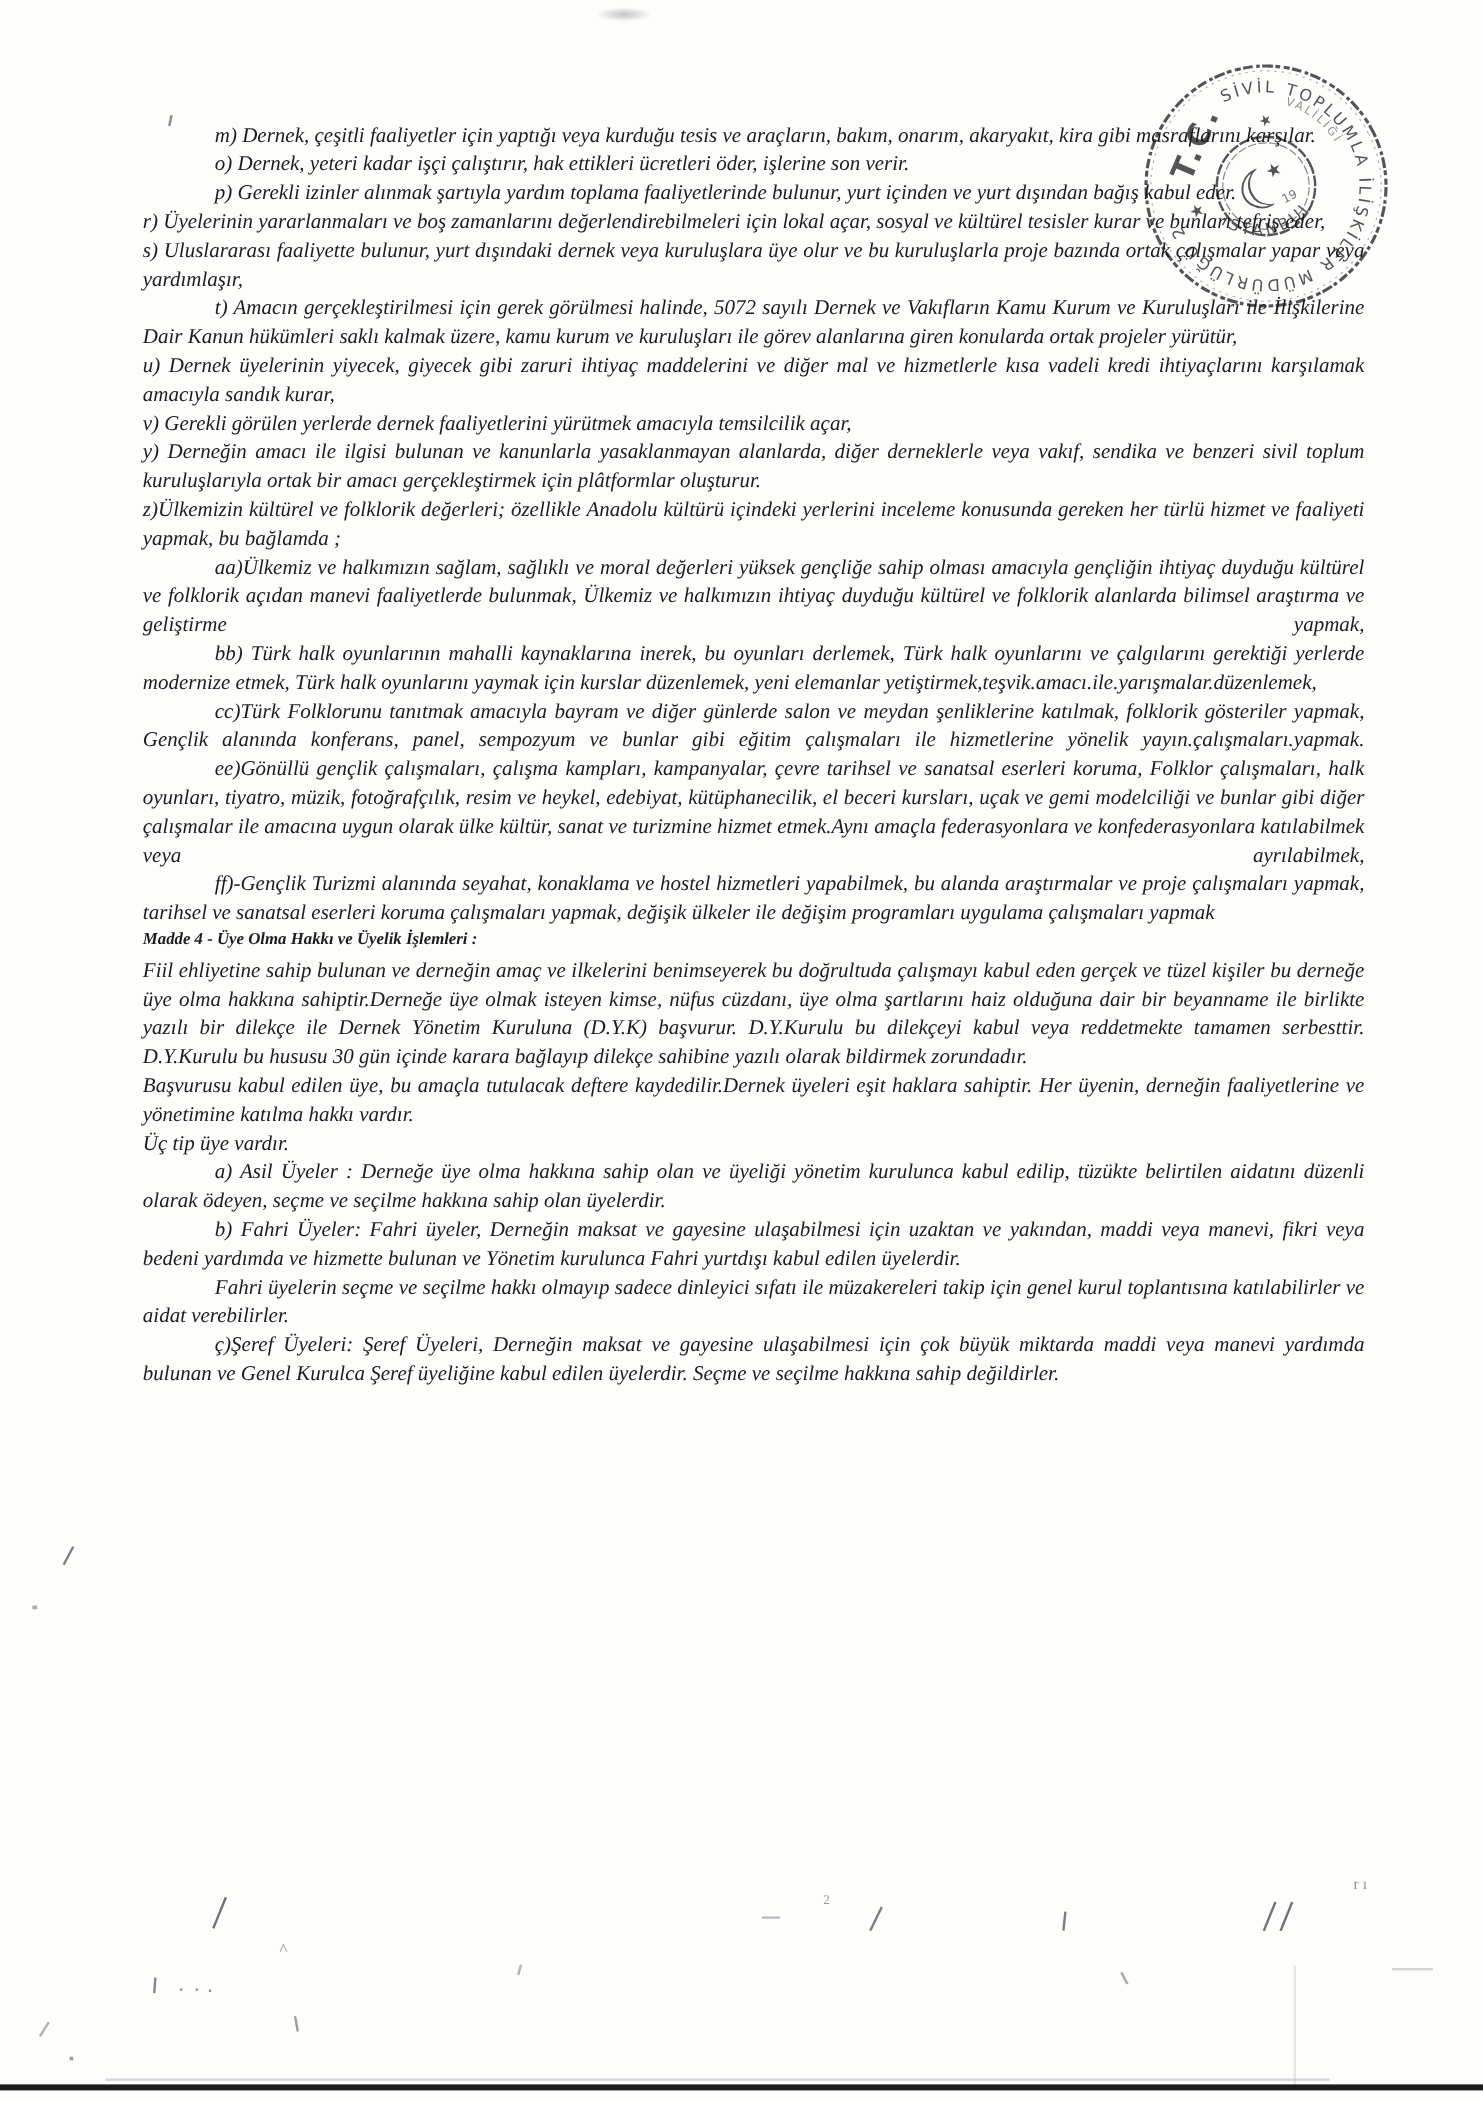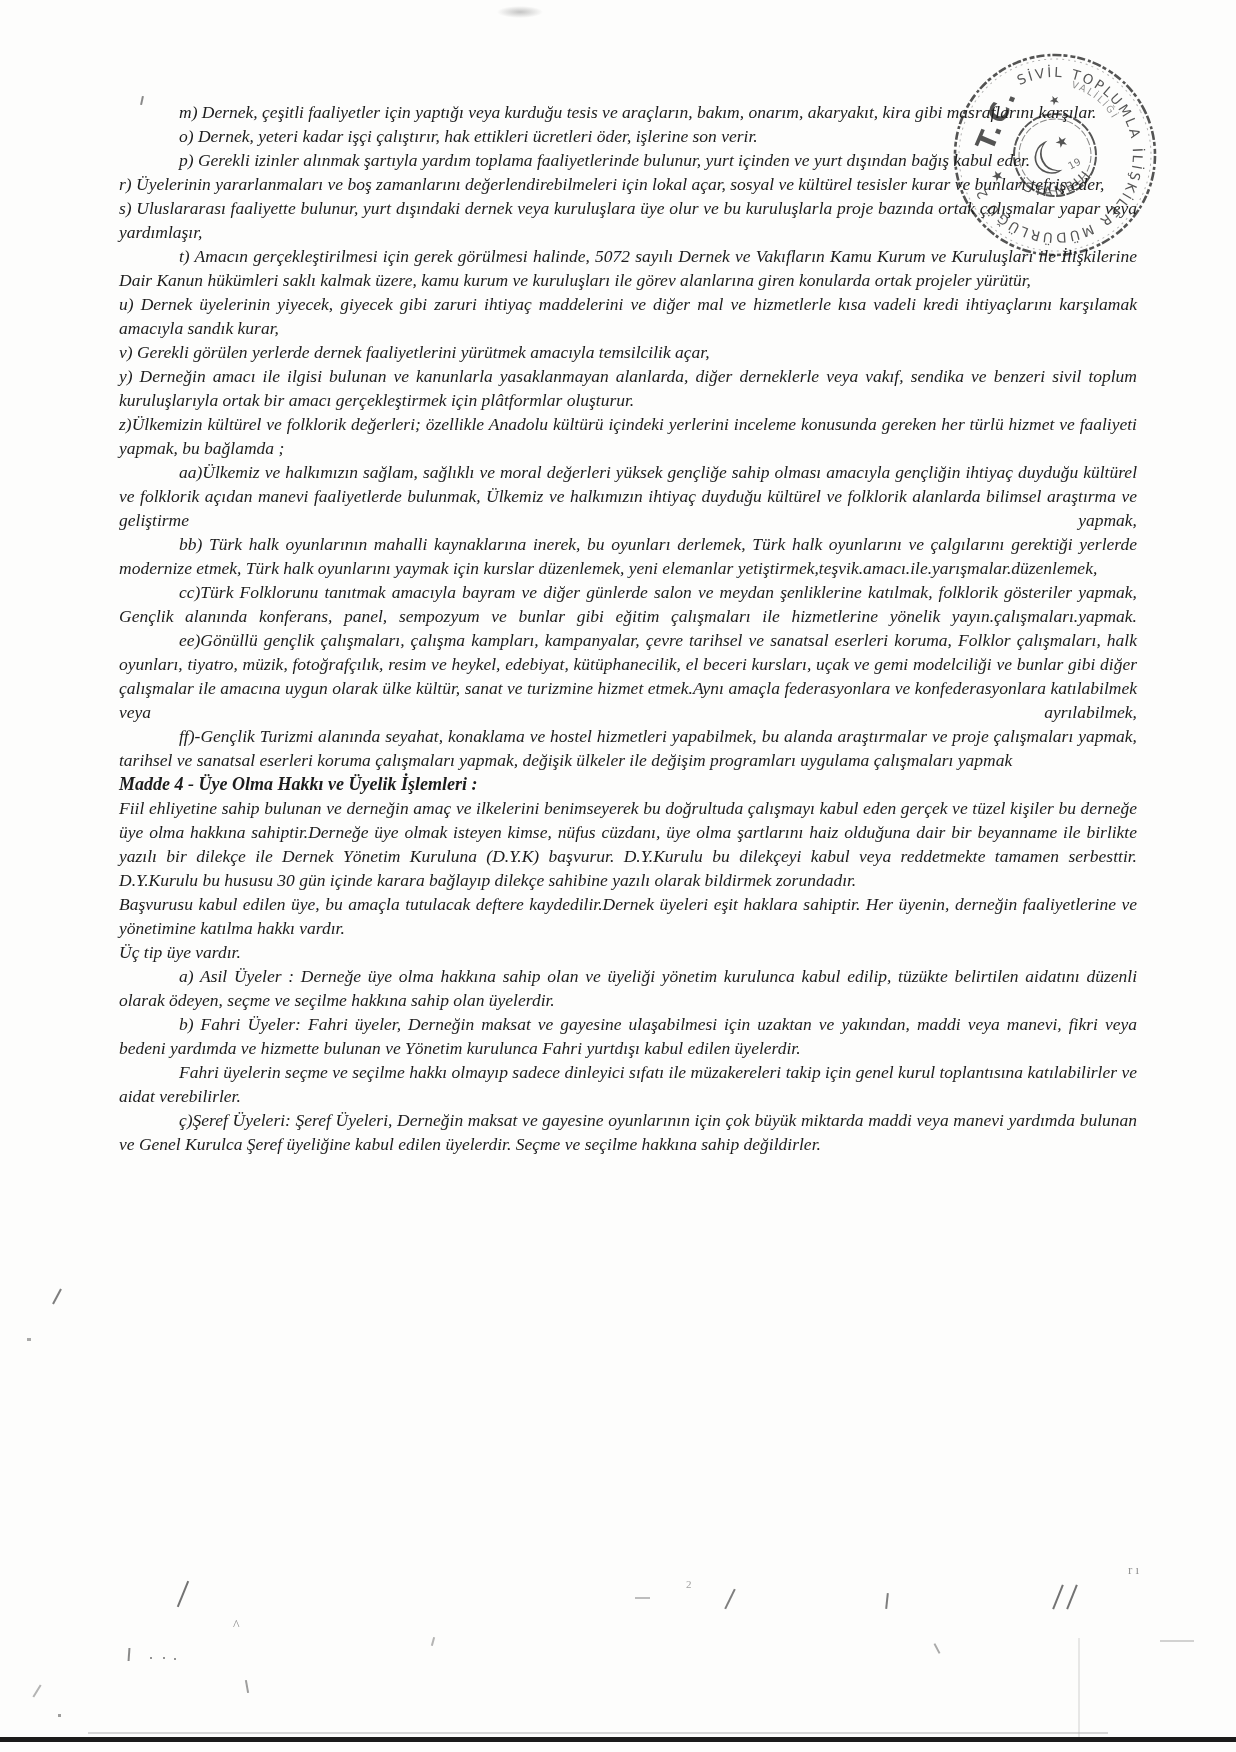--- a/index.html
+++ b/index.html
@@ -11,21 +11,21 @@
   .content {
     position:absolute; left:119px; top:100px; width:1018px;
     font-size:17.5px; line-height:24px; text-align:justify;
   }
   .content p { margin:0;font-style:italic; }
   .indent { text-indent:60px; }
   .jlast { text-align-last:justify; }
   .sp-lg { margin-top:46px; }
   .sp-md { margin-top:24px; }
   .sp-sm { margin-top:20px; }
-  .heading { font-weight:bold; font-size:18px; }
+  .heading { font-weight:bold; font-size:14px; }
   .stamp { position:absolute; left:948px; top:48px; width:214px; height:214px; opacity:.82; }
   .scan-line { position:absolute; left:0; top:1737px; width:1236px; height:5px; background:#1b1b1b; }
   .scan-line-soft { position:absolute; left:88px; top:1732px; width:1020px; height:2px; background:#b0b0b0; opacity:.5; }
   .smudge { position:absolute; left:497px; top:6px; width:46px; height:12px;
     background:radial-gradient(closest-side, rgba(90,90,90,.35), rgba(90,90,90,0)); }
   .stroke { position:absolute; background:#2a2a2a; }
   .mark { position:absolute; color:#2a2a2a; font-family:"Liberation Serif", serif; }
 </style>
 </head>
 <body>
@@ -83,21 +83,21 @@
     <p class="indent sp-lg jlast">cc)Türk Folklorunu tanıtmak amacıyla bayram ve diğer günlerde salon ve meydan şenliklerine katılmak, folklorik gösteriler yapmak, Gençlik alanında konferans, panel, sempozyum ve bunlar gibi eğitim çalışmaları ile hizmetlerine yönelik yayın.çalışmaları.yapmak.</p>
     <p class="indent jlast">ee)Gönüllü gençlik çalışmaları, çalışma kampları, kampanyalar, çevre tarihsel ve sanatsal eserleri koruma, Folklor çalışmaları, halk oyunları, tiyatro, müzik, fotoğrafçılık, resim ve heykel, edebiyat, kütüphanecilik, el beceri kursları, uçak ve gemi modelciliği ve bunlar gibi diğer çalışmalar ile amacına uygun olarak ülke kültür, sanat ve turizmine hizmet etmek.Aynı amaçla federasyonlara ve konfederasyonlara katılabilmek veya ayrılabilmek,</p>
     <p class="indent">ff)-Gençlik Turizmi alanında seyahat, konaklama ve hostel hizmetleri yapabilmek, bu alanda araştırmalar ve proje çalışmaları yapmak, tarihsel ve sanatsal eserleri koruma çalışmaları yapmak, değişik ülkeler ile değişim programları uygulama çalışmaları yapmak</p>
     <p class="heading sp-sm">Madde 4 - Üye Olma Hakkı ve Üyelik İşlemleri :</p>
     <p>Fiil ehliyetine sahip bulunan ve derneğin amaç ve ilkelerini benimseyerek bu doğrultuda çalışmayı kabul eden gerçek ve tüzel kişiler bu derneğe üye olma hakkına sahiptir.Derneğe üye olmak isteyen kimse, nüfus cüzdanı, üye olma şartlarını haiz olduğuna dair bir beyanname ile birlikte yazılı bir dilekçe ile Dernek Yönetim Kuruluna (D.Y.K) başvurur. D.Y.Kurulu bu dilekçeyi kabul veya reddetmekte tamamen serbesttir. D.Y.Kurulu bu hususu 30 gün içinde karara bağlayıp dilekçe sahibine yazılı olarak bildirmek zorundadır.</p>
     <p>Başvurusu kabul edilen üye, bu amaçla tutulacak deftere kaydedilir.Dernek üyeleri eşit haklara sahiptir. Her üyenin, derneğin faaliyetlerine ve yönetimine katılma hakkı vardır.</p>
     <p>Üç tip üye vardır.</p>
     <p class="indent">a) Asil Üyeler : Derneğe üye olma hakkına sahip olan ve üyeliği yönetim kurulunca kabul edilip, tüzükte belirtilen aidatını düzenli olarak ödeyen, seçme ve seçilme hakkına sahip olan üyelerdir.</p>
     <p class="indent">b) Fahri Üyeler: Fahri üyeler, Derneğin maksat ve gayesine ulaşabilmesi için uzaktan ve yakından, maddi veya manevi, fikri veya bedeni yardımda ve hizmette bulunan ve Yönetim kurulunca Fahri yurtdışı kabul edilen üyelerdir.</p>
     <p class="indent">Fahri üyelerin seçme ve seçilme hakkı olmayıp sadece dinleyici sıfatı ile müzakereleri takip için genel kurul toplantısına katılabilirler ve aidat verebilirler.</p>
-    <p class="indent sp-lg">ç)Şeref Üyeleri: Şeref Üyeleri, Derneğin maksat ve gayesine oyunlarının için çok büyük miktarda maddi veya manevi yardımda bulunan ve Genel Kurulca Şeref üyeliğine kabul edilen üyelerdir. Seçme ve seçilme hakkına sahip değildirler.</p>
+    <p class="indent sp-lg">ç)Şeref Üyeleri: Şeref Üyeleri, Derneğin maksat ve gayesine ulaşabilmesi için çok büyük miktarda maddi veya manevi yardımda bulunan ve Genel Kurulca Şeref üyeliğine kabul edilen üyelerdir. Seçme ve seçilme hakkına sahip değildirler.</p>
   </div>
 
   <div class="stroke" style="left:141px;top:96px;width:2px;height:9px;transform:rotate(12deg);opacity:.55"></div>
   <div class="stroke" style="left:56px;top:1288px;width:2px;height:17px;transform:rotate(28deg);opacity:.6"></div>
   <div class="stroke" style="left:27px;top:1338px;width:4px;height:3px;opacity:.4"></div>
   <div class="stroke" style="left:182px;top:1580px;width:2px;height:28px;transform:rotate(22deg);opacity:.65"></div>
   <div class="stroke" style="left:729px;top:1588px;width:2px;height:22px;transform:rotate(26deg);opacity:.6"></div>
   <div class="stroke" style="left:886px;top:1593px;width:2px;height:16px;transform:rotate(6deg);opacity:.6"></div>
   <div class="stroke" style="left:1057px;top:1584px;width:2px;height:26px;transform:rotate(22deg);opacity:.65"></div>
   <div class="stroke" style="left:1071px;top:1584px;width:2px;height:26px;transform:rotate(22deg);opacity:.65"></div>

